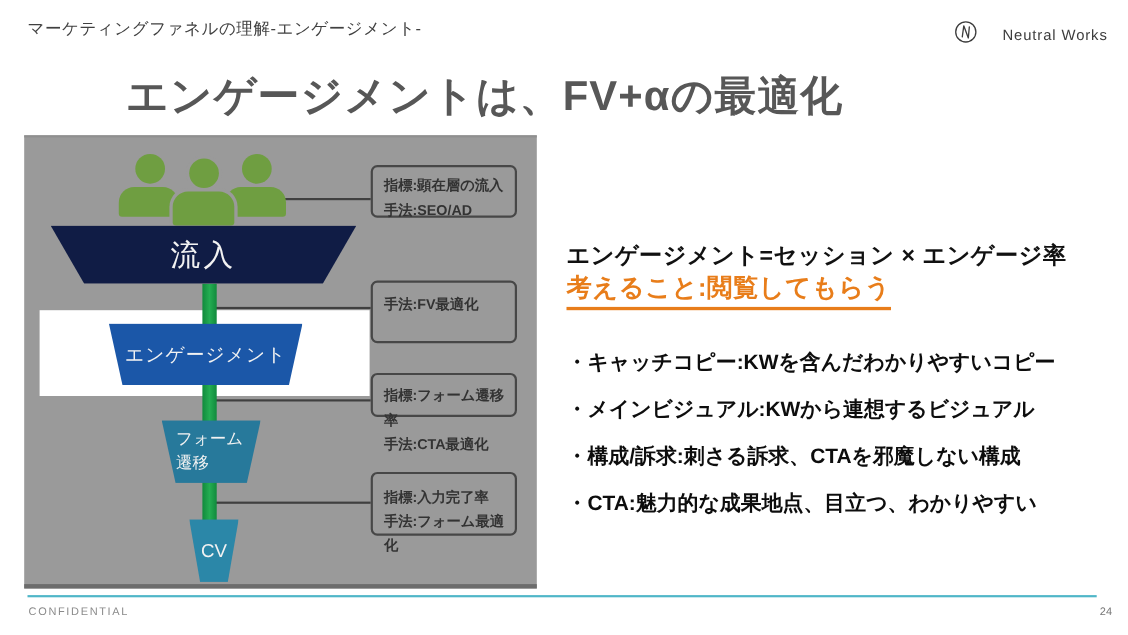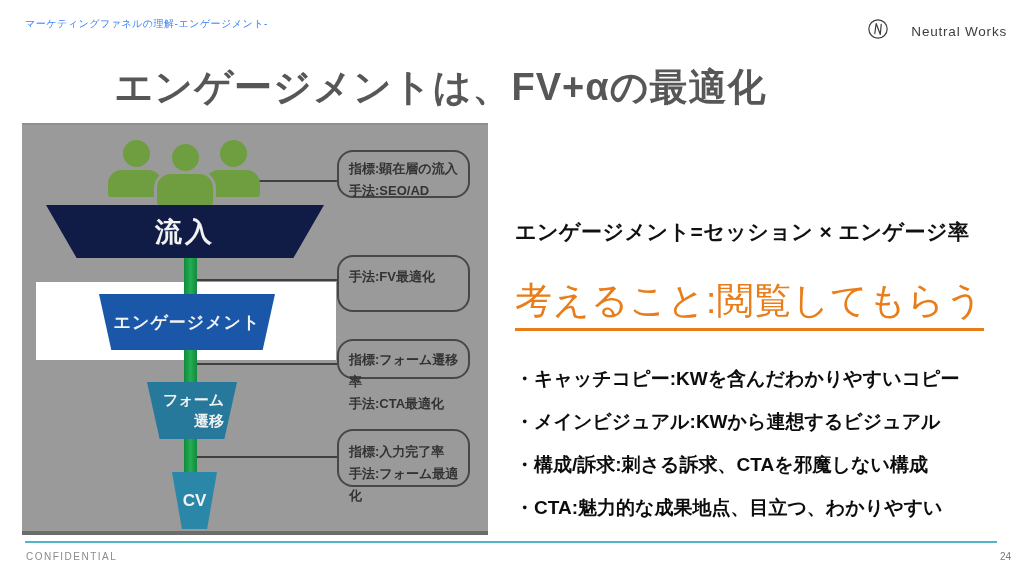--- a/index.html
+++ b/index.html
@@ -6,21 +6,21 @@
   html, body { width: 1025px; height: 577px; }
   body {
     position: relative;
     background: #ffffff;
     font-family: "Liberation Sans", "DejaVu Sans", sans-serif;
     overflow: hidden;
   }
   
   .slide-header-text {
     position: absolute; left: 25px; top: 17px;
-    font-size: 10px; color: #3b82f6; letter-spacing: .5px;
+    font-size: 15px; color: #404040; letter-spacing: .5px;
   }
   .logo { position: absolute; right: 18px; top: 18px; display: flex; align-items: center; gap: 22px; }
   .logo svg { width: 22px; height: 22px; }
   .logo-text { font-size: 13.5px; color: #3d3d3d; letter-spacing: .8px; font-weight: 500; }
   
   .slide-title {
     position: absolute; left: 0; top: 62px; width: 881px;
     text-align: center; font-size: 38px; font-weight: bold; color: #575757;
     letter-spacing: 1px;
   }
@@ -40,21 +40,21 @@
   .line2 { left: 168px; top: 154px; width: 147px; }
   .line3 { left: 168px; top: 238px; width: 147px; }
   .line4 { left: 168px; top: 331px; width: 147px; }
   .green-conn { position: absolute; left: 162px; width: 13px; background: linear-gradient(90deg,#118a3c,#24ad52,#118a3c); }
   .gc1 { top: 133px; height: 38px; }
   .gc2 { top: 224px; height: 35px; }
   .gc3 { top: 313px; height: 36px; }
   
   .trap {
     position: absolute; display: flex; align-items: center; justify-content: center;
-    color: #f2f2f2; font-weight: bold; text-align: right;
+    color: #f2f2f2; font-weight: normal; text-align: left;
   }
   .trap-inflow {
     left: 24px; top: 80px; width: 278px; height: 53px;
     clip-path: polygon(0 0, 100% 0, 89% 100%, 11% 100%);
     font-size: 27px; letter-spacing: 3px;
   }
   .trap-engage {
     left: 77px; top: 169px; width: 176px; height: 56px;
     clip-path: polygon(0 0, 100% 0, 93% 100%, 7% 100%);
     font-size: 17px; letter-spacing: 1px;
@@ -77,34 +77,34 @@
   .torso { position: absolute; background: #6f9e41; border-radius: 14px 14px 3px 3px; }
   .p-left  .head  { left: 15px;  top: 0; }
   .p-left  .torso { left: 0;     top: 30px; width: 54px; height: 27px; }
   .p-right .head  { left: 112px; top: 0; }
   .p-right .torso { left: 97px;  top: 30px; width: 55px; height: 27px; }
   .p-center .head  { left: 64px; top: 4px;  box-shadow: 0 0 0 3px #9a9a9a; }
   .p-center .torso { left: 49px; top: 34px; width: 56px; height: 31px; box-shadow: 0 0 0 3px #9a9a9a; }
   
   .note-box {
     position: absolute; left: 315px; width: 133px;
-    border: 2px solid #474747; border-radius: 16px;
+    border: 2px solid #474747; border-radius: 6px;
     padding: 6px 0 4px 10px;
     color: #333333; font-size: 13px; font-weight: bold; line-height: 1.7;
   }
   .nb1 { top: 25px;  height: 48px; }
   .nb2 { top: 130px; height: 57px; padding-top: 9px; }
   .nb3 { top: 214px; height: 40px; padding-top: 8px; }
   .nb4 { top: 304px; height: 58px; padding-top: 10px; }
   
   .content { position: absolute; left: 515px; top: 218px; width: 500px; }
   .formula { font-size: 21px; font-weight: bold; color: #111111; letter-spacing: .5px; }
   .key-point {
-    display: inline-block; margin-top: 30px;
-    font-size: 37px; font-weight: normal; color: #e87d1a;
+    display: inline-block; 
+    font-size: 23px; font-weight: bold; color: #e87d1a;
     border-bottom: 3px solid #e87d1a; padding-bottom: 2px; letter-spacing: .5px;
   }
   .bullets { margin-top: 26px; }
   .bullet { font-size: 19px; font-weight: bold; color: #0d0d0d; line-height: 43px; white-space: nowrap; }
   
   .footer-line { position: absolute; left: 25px; top: 541px; width: 972px; height: 2px; background: #4fb6c8; }
   .confidential { position: absolute; left: 26px; top: 551px; font-size: 10px; letter-spacing: 1.5px; color: #8a8a8a; font-weight: 400; }
   .page-number { position: absolute; right: 14px; top: 551px; font-size: 10px; color: #777777; }
 </style>
 </head>

